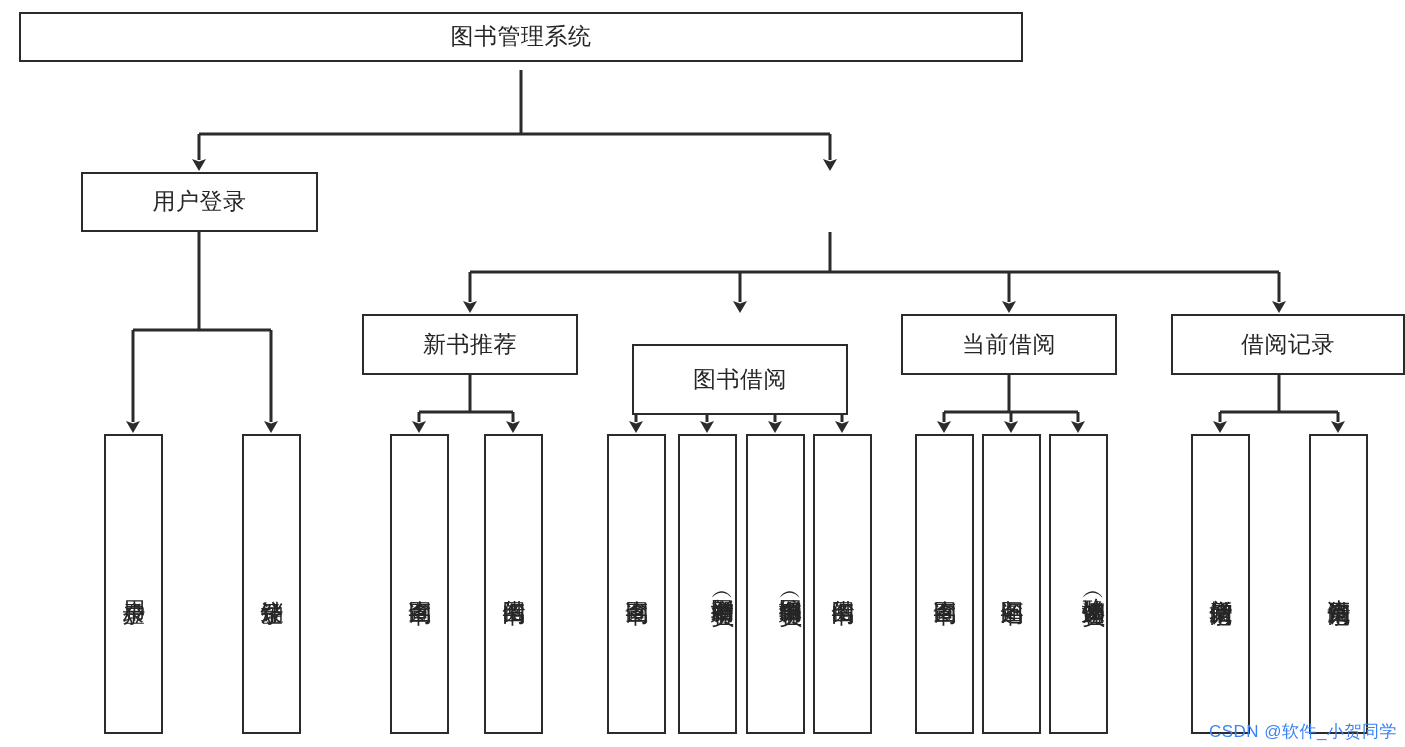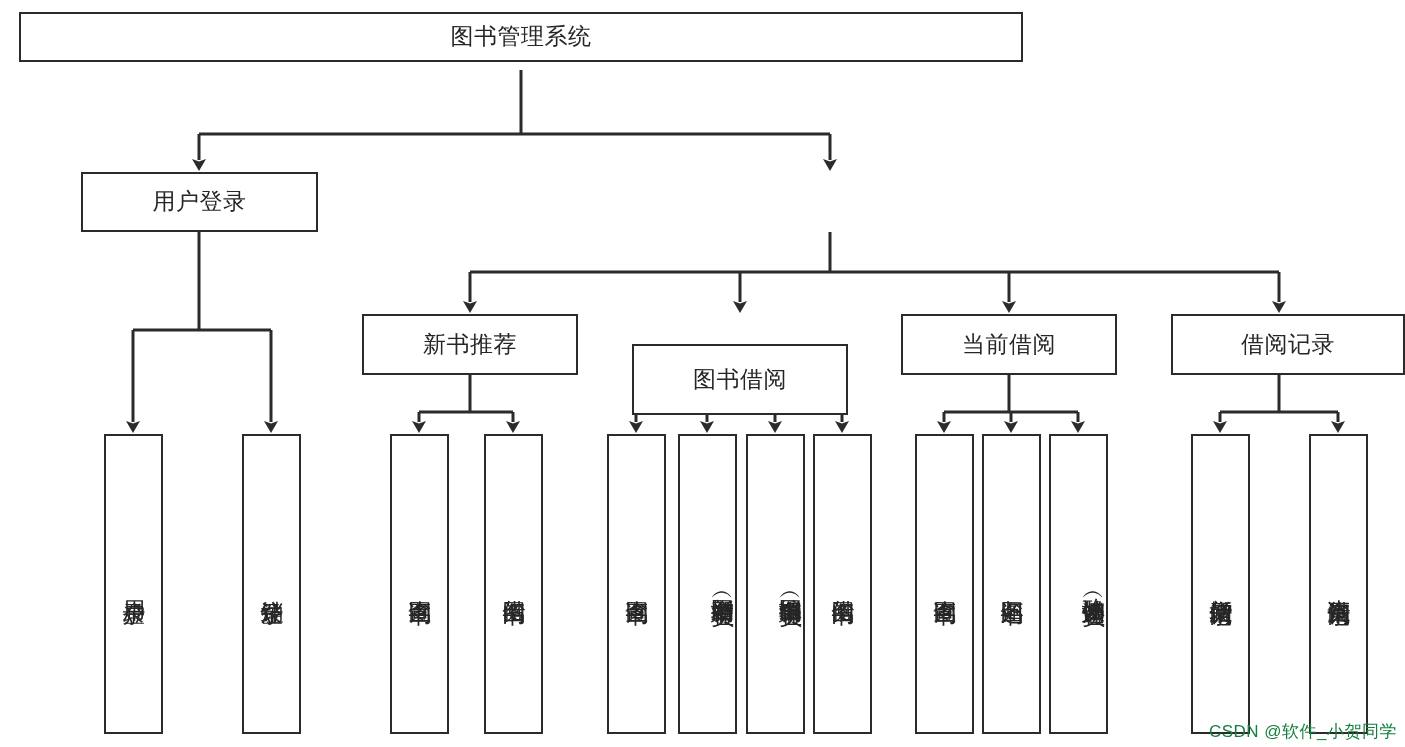--- a/index.html
+++ b/index.html
@@ -58,21 +58,21 @@
     display: block;
   }
   .node-v.align-top {
     align-items: flex-start;
   }
   #watermark {
     position: absolute;
     right: 8px;
     bottom: 4px;
     font-size: 17px;
-    color: #15803d;
+    color: #3b82f6;
     white-space: nowrap;
     letter-spacing: 0.5px;
     pointer-events: none;
   }
 </style>
 </head>
 <body>
 
 <div id="diagram-root">
 

